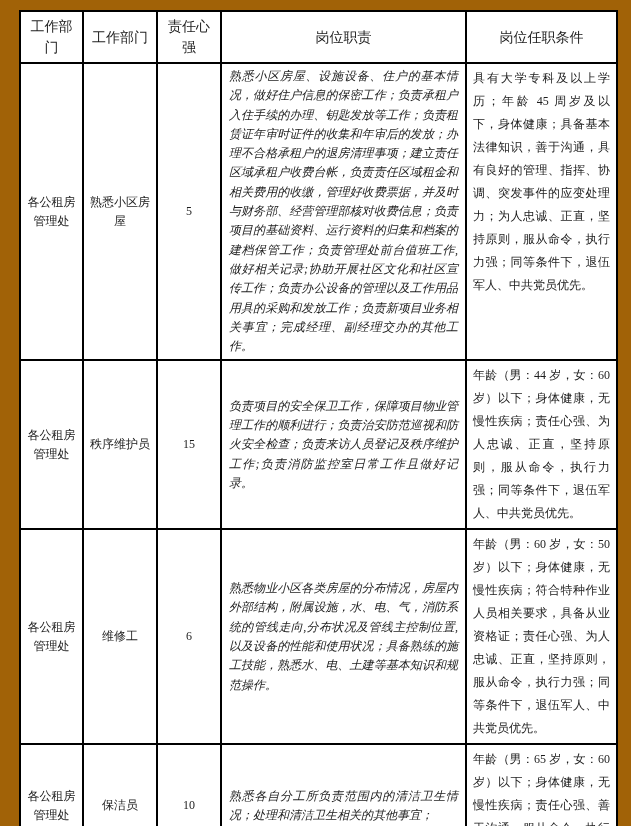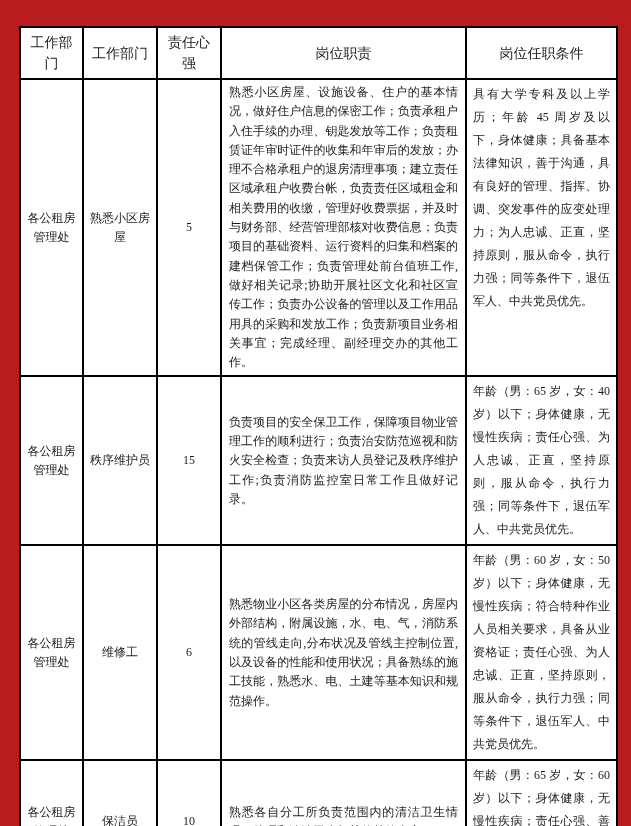--- a/index.html
+++ b/index.html
@@ -7,23 +7,23 @@
     padding: 0;
     background: #ffffff;
     width: 631px;
     height: 826px;
     font-family: "Liberation Serif", "DejaVu Serif", serif;
     color: #1c1c1c;
   }
   .page {
     width: 631px;
     height: 826px;
-    background: #b91c1c;
+    background: #a16207;
     box-sizing: border-box;
-    padding-top: 26px;
+    padding-top: 10px;
   }
   table.recruit {
     border-collapse: collapse;
     table-layout: fixed;
     margin-left: 19px;
     width: 597px;
     background: #ffffff;
   }
   table.recruit td, table.recruit th {
     border: 2px solid #000000;
@@ -49,20 +49,21 @@
   }
   td.c-duty {
     font-size: 12px;
     line-height: 19.3px;
     text-align: justify;
     text-align-last: left;
     vertical-align: middle;
     padding: 3px 7px;
     white-space: pre-line;
     word-break: break-all;
+    font-style: italic;
   }
   td.c-req {
     font-size: 12px;
     line-height: 23px;
     text-align: justify;
     text-align-last: left;
     vertical-align: top;
     padding: 3px 6px;
     word-break: break-all;
   }
@@ -100,21 +101,21 @@
         <td class="c-count">5</td>
         <td class="c-duty">熟悉小区房屋、设施设备、住户的基本情况，做好住户信息的保密工作；负责承租户入住手续的办理、钥匙发放等工作；负责租赁证年审时证件的收集和年审后的发放；办理不合格承租户的退房清理事项；建立责任区域承租户收费台帐，负责责任区域租金和相关费用的收缴，管理好收费票据，并及时与财务部、经营管理部核对收费信息；负责项目的基础资料、运行资料的归集和档案的建档保管工作；负责管理处前台值班工作,做好相关记录;协助开展社区文化和社区宣传工作；负责办公设备的管理以及工作用品用具的采购和发放工作；负责新项目业务相关事宜；完成经理、副经理交办的其他工作。</td>
         <td class="c-req">具有大学专科及以上学历；年龄 45 周岁及以下，身体健康；具备基本法律知识，善于沟通，具有良好的管理、指挥、协调、突发事件的应变处理力；为人忠诚、正直，坚持原则，服从命令，执行力强；同等条件下，退伍军人、中共党员优先。</td>
       </tr>
 
       <tr class="row-1">
         <td class="c-dept">各公租房管理处</td>
         <td class="c-pos">秩序维护员</td>
         <td class="c-count">15</td>
         <td class="c-duty">负责项目的安全保卫工作，保障项目物业管理工作的顺利进行；负责治安防范巡视和防火安全检查；负责来访人员登记及秩序维护工作;负责消防监控室日常工作且做好记录。</td>
-        <td class="c-req">年龄（男：65 岁，女：40 岁）以下；身体健康，无慢性疾病；责任心强、为人忠诚、正直，坚持原则，服从命令，执行力强；同等条件下，退伍军人、中共党员优先。</td>
+        <td class="c-req">年龄（男：44 岁，女：60 岁）以下；身体健康，无慢性疾病；责任心强、为人忠诚、正直，坚持原则，服从命令，执行力强；同等条件下，退伍军人、中共党员优先。</td>
       </tr>
 
       <tr class="row-2">
         <td class="c-dept">各公租房管理处</td>
         <td class="c-pos">维修工</td>
         <td class="c-count">6</td>
         <td class="c-duty">熟悉物业小区各类房屋的分布情况，房屋内外部结构，附属设施，水、电、气，消防系统的管线走向,分布状况及管线主控制位置,以及设备的性能和使用状况；具备熟练的施工技能，熟悉水、电、土建等基本知识和规范操作。</td>
         <td class="c-req">年龄（男：60 岁，女：50 岁）以下；身体健康，无慢性疾病；符合特种作业人员相关要求，具备从业资格证；责任心强、为人忠诚、正直，坚持原则，服从命令，执行力强；同等条件下，退伍军人、中共党员优先。</td>
       </tr>
 

